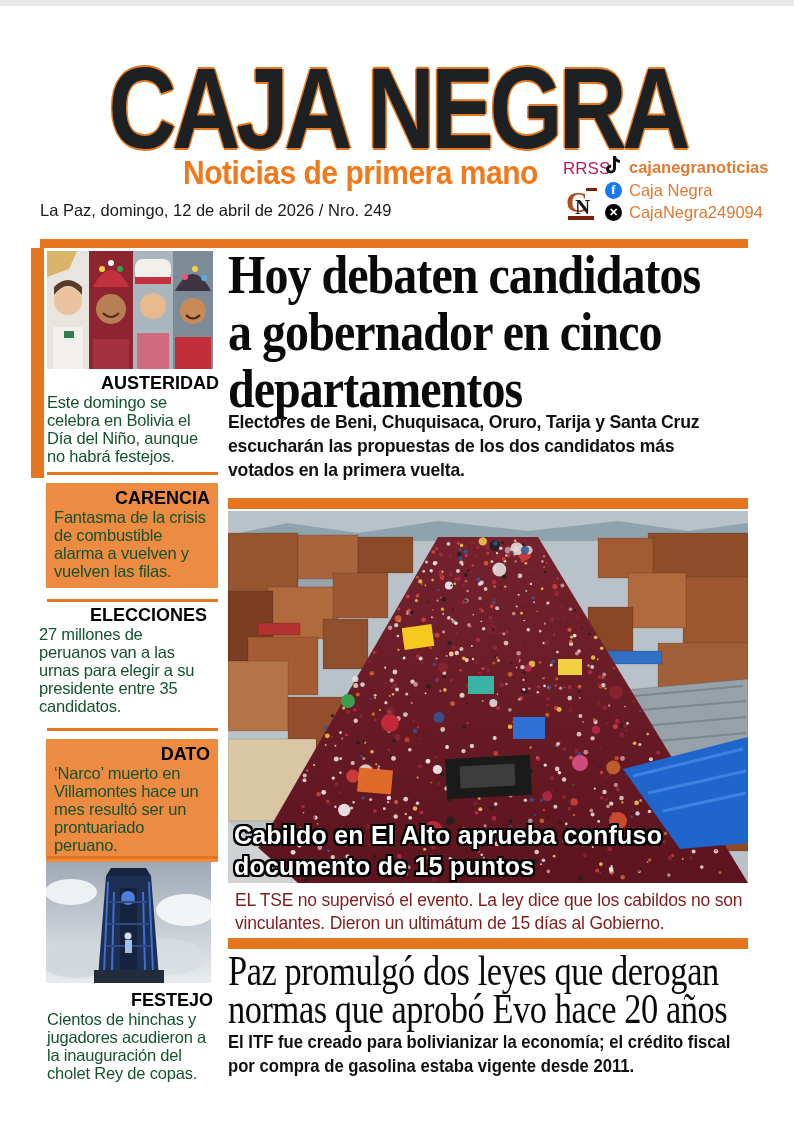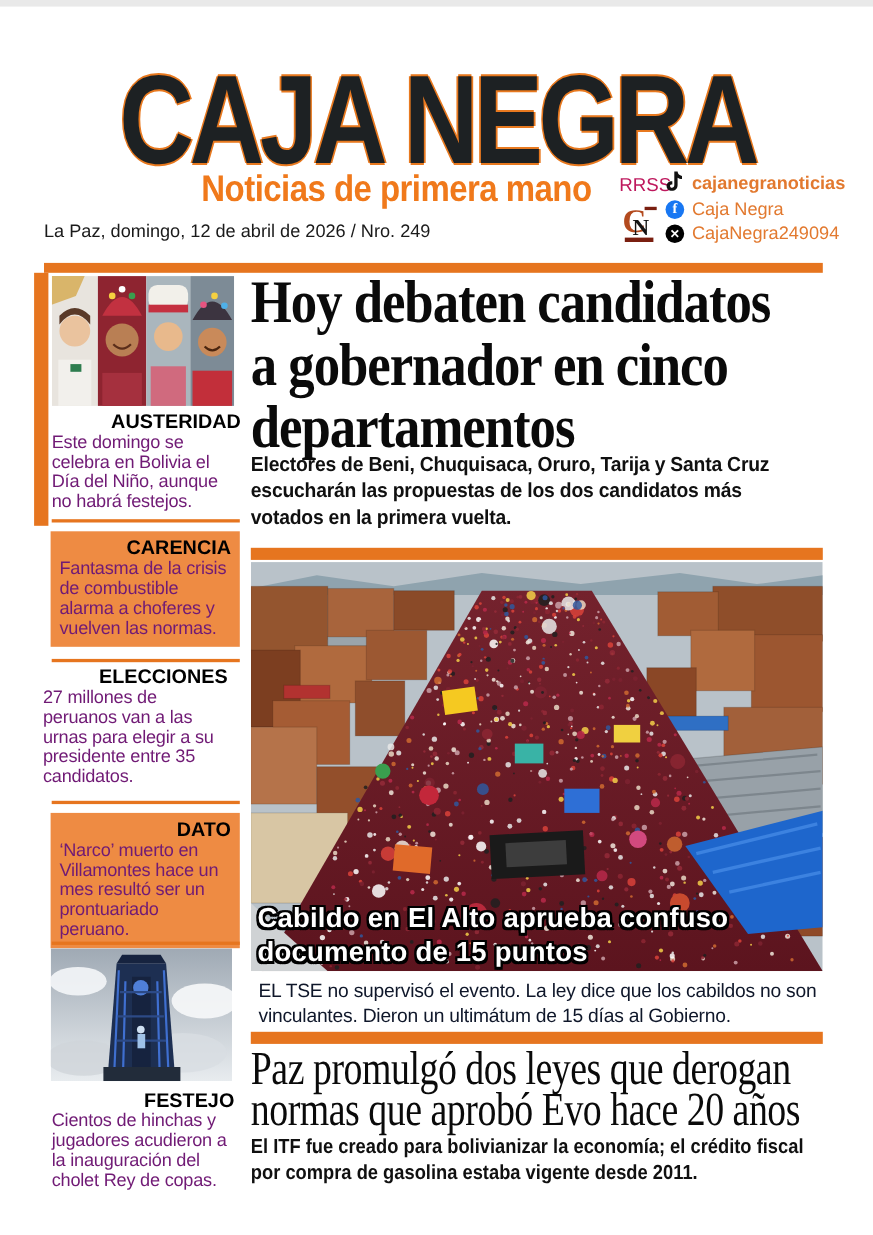--- a/index.html
+++ b/index.html
@@ -25,35 +25,35 @@
   .cn-c{position:absolute;left:0;top:-2px;font-family:"Liberation Serif",serif;font-weight:700;font-size:30px;color:#b34a1e;}
   .cn-n{position:absolute;left:9px;top:8px;font-family:"Liberation Serif",serif;font-weight:700;font-size:21px;color:#141414;}
   .cn-bar{position:absolute;left:2px;top:29px;width:26px;height:3.5px;background:#7a1f10;}
   .cn-tick{position:absolute;left:20px;top:1px;width:11px;height:3px;background:#7a1f10;}
   .dateline{left:40px;top:195px;font-size:16.5px;color:#1a1a1a;}
 
   .rule{background:#E6751F;}
 
   
   .side-head{font-size:18px;font-weight:700;color:#000;line-height:20px;text-align:right;}
-  .side-text{font-size:16.5px;color:#701a75;line-height:18px;letter-spacing:-0.2px;}
+  .side-text{font-size:16.5px;color:#14532d;line-height:18px;letter-spacing:-0.2px;}
   .side-box{background:#EE8B43;padding:5px 8px 8px 8px;}
   .thin-rule{height:2.5px;background:#E6751F;}
   .photo-frame{overflow:hidden;}
   .photo-frame svg{display:block;}
 
   
   .h1-line{left:228px;width:520px;font-family:"Liberation Serif",serif;font-weight:700;font-size:50px;
     color:#0a0a0a;white-space:nowrap;transform:scale(0.96,1.1);transform-origin:0 50%;letter-spacing:-1px;}
   .deck-line{left:228px;width:520px;font-size:18.5px;font-weight:600;color:#101010;white-space:nowrap;
     transform:scaleX(0.95);transform-origin:0 50%;letter-spacing:-0.2px;}
   .caption-overlay{left:6px;bottom:1px;position:absolute;}
   .cap-line{font-size:25px;font-weight:800;color:#fff;line-height:31px;white-space:nowrap;letter-spacing:0.2px;
     text-shadow:-2px -2px 0 #000,2px -2px 0 #000,-2px 2px 0 #000,2px 2px 0 #000,0 -2px 0 #000,0 2px 0 #000,-2px 0 0 #000,2px 0 0 #000;}
-  .tse-line{left:235px;width:515px;font-size:17.5px;color:#0f172a;white-space:nowrap;letter-spacing:-0.2px;}
+  .tse-line{left:235px;width:515px;font-size:17.5px;color:#7f1d1d;white-space:nowrap;letter-spacing:-0.2px;}
 
   
   .h2-line{left:228px;width:520px;font-family:"Liberation Serif",serif;font-weight:400;font-size:40px;
     color:#0a0a0a;white-space:nowrap;transform:scale(0.86,1.08);transform-origin:0 50%;letter-spacing:-0.5px;}
   .deck2-line{left:228px;width:520px;font-size:18.5px;font-weight:700;color:#101010;white-space:nowrap;
     transform:scaleX(0.9);transform-origin:0 50%;}
 </style>
 </head>
 <body>
 
@@ -127,21 +127,21 @@
   </div>
 
   <div class="abs" style="left:47px;top:367px;width:172px;">
     <div class="side-head">AUSTERIDAD</div>
     <div class="side-text" style="width:172px;">Este domingo se celebra en Bolivia el Día del Niño, aunque no habrá festejos.</div>
   </div>
   <div class="abs thin-rule" style="left:47px;top:466px;width:171px;"></div>
 
   <div class="abs side-box" style="left:46px;top:477px;width:156px;">
     <div class="side-head">CARENCIA</div>
-    <div class="side-text">Fantasma de la crisis de combustible alarma a choferes y vuelven las normas.</div>
+    <div class="side-text">Fantasma de la crisis de combustible alarma a vuelven y vuelven las filas.</div>
   </div>
   <div class="abs thin-rule" style="left:47px;top:593px;width:171px;"></div>
 
   <div class="abs" style="left:39px;top:599px;width:168px;">
     <div class="side-head">ELECCIONES</div>
     <div class="side-text" style="width:168px;">27 millones de peruanos van a las urnas para elegir a su presidente entre 35 candidatos.</div>
   </div>
   <div class="abs thin-rule" style="left:47px;top:722px;width:171px;"></div>
 
   <div class="abs side-box" style="left:46px;top:733px;width:156px;">

